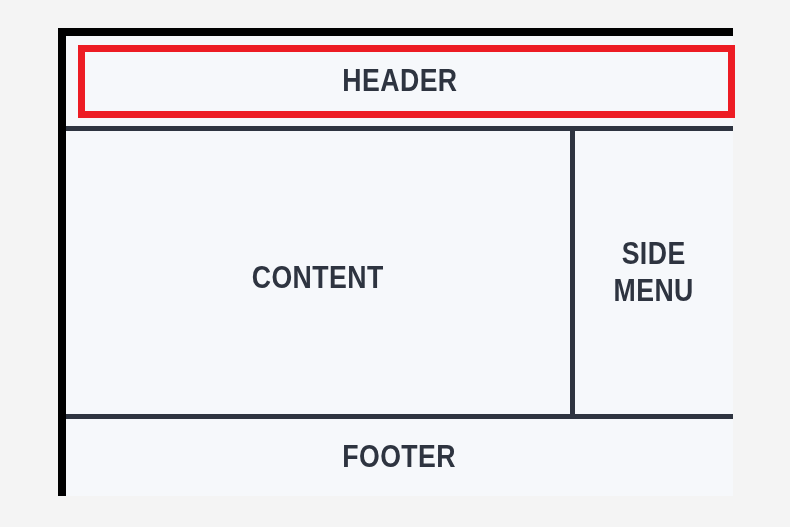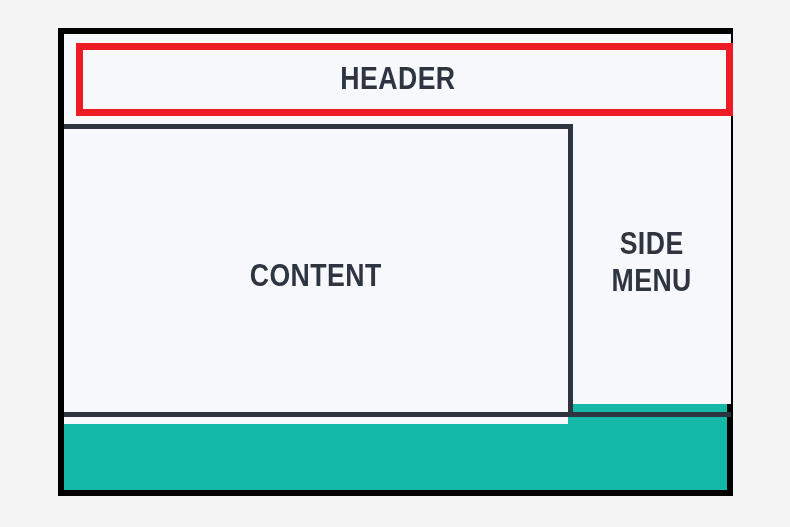--- a/index.html
+++ b/index.html
@@ -28,22 +28,22 @@
   }
 
   
   .wire-frame {
     position: absolute;
     left: 58px;
     top: 28px;
     width: 675px;
     height: 468px;
     box-sizing: border-box;
-    border: 6px solid #000000;
-    background: #14b8a6;
+    border: 8px solid #000000;
+    background: #0f172a;
   }
 
   
   .panel {
     position: absolute;
     box-sizing: border-box;
     background: #f6f8fb;
     display: flex;
     align-items: center;
     justify-content: center;
@@ -129,21 +129,21 @@
     height: 295px;
   }
 
   #content-region .panel-label {
     font-size: 31px;
   }
 
   
   #sidemenu-region {
     left: 509px;
-    top: 87px;
+    top: 95px;
     width: 158px;
     height: 283px;
   }
 
   #sidemenu-region .panel-label {
     font-size: 31px;
   }
 
   
   #footer-region {
@@ -178,15 +178,18 @@
 
     <div class="rule-v" id="sidemenu-left-rule"></div>
 
     <div class="panel" id="sidemenu-region">
       <span class="panel-label">SIDE
 MENU</span>
     </div>
 
     <div class="rule-h" id="content-bottom-rule"></div>
 
+    <div class="panel" id="footer-region">
+      <span class="panel-label">FOOTER</span>
+    </div>
 
   </div>
 </div>
 
 </body></html>

